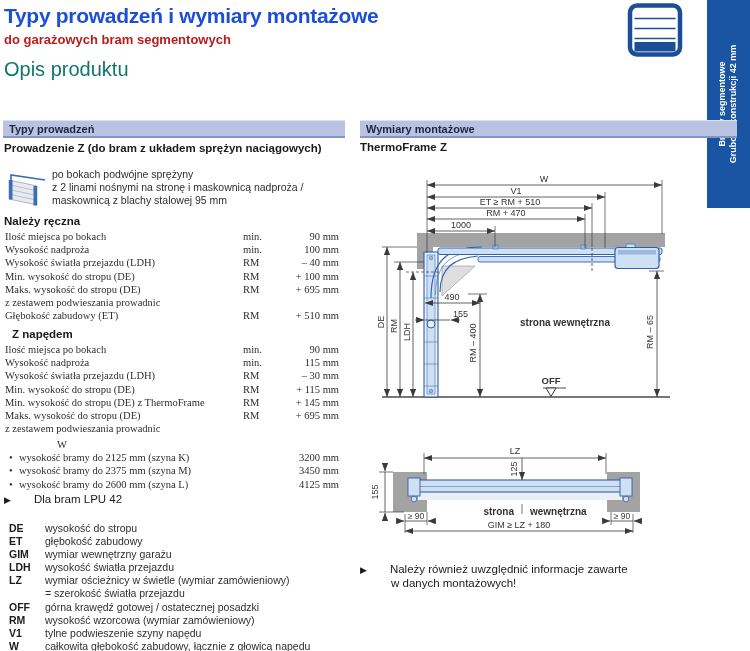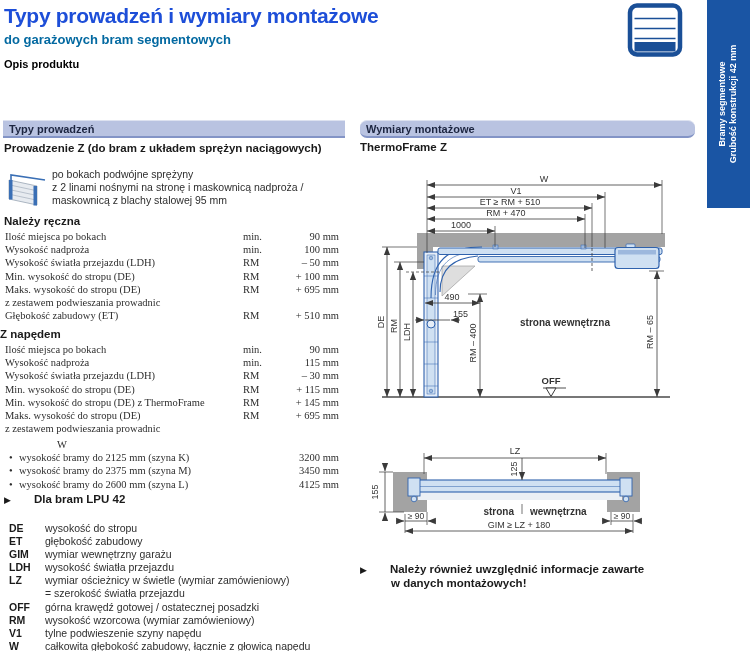--- a/index.html
+++ b/index.html
@@ -1,22 +1,22 @@
 <!DOCTYPE html>
 <html><head>
 <meta charset="utf-8">
 <style>
   html,body{margin:0;padding:0;background:#fff;}
   .page{position:relative;width:750px;height:651px;background:#fff;overflow:hidden;
         font-family:"Liberation Sans",sans-serif;color:#2e2e2e;}
   .abs{position:absolute;}
   
   .title{left:4px;top:4px;font-size:21px;font-weight:bold;color:#1d4ed8;letter-spacing:-0.3px;}
-  .subtitle{left:4px;top:32px;font-size:13px;font-weight:bold;color:#0369a1;}
-  .section-title{left:4px;top:58px;font-size:11px;font-weight:bold;color:#000000;}
+  .subtitle{left:4px;top:32px;font-size:13px;font-weight:bold;color:#b91c1c;}
+  .section-title{left:4px;top:58px;font-size:20px;font-weight:normal;color:#0f766e;}
   
   .side-tab{left:707px;top:0;width:43px;height:208px;background:#1a55a4;display:flex;align-items:center;justify-content:center;}
   .side-tab-inner{transform:rotate(-90deg);white-space:nowrap;text-align:center;color:#fff;font-size:9px;font-weight:bold;line-height:11px;}
   
   .hdr-bar{height:18px;background:#b9c3e1;border-top:1px solid #dde2f0;border-bottom:2px solid #8394c6;
            box-sizing:border-box;font-size:11px;font-weight:bold;color:#1c2540;padding:2px 11px 0 6px;}
   .bold-sub{font-size:11.5px;font-weight:bold;color:#1a1a1a;}
   
   .intro-text div{font-size:10.5px;line-height:13.2px;color:#2e2e2e;}
   
@@ -24,21 +24,21 @@
   .trow{display:flex;height:13.2px;line-height:13.2px;font-size:10.5px;color:#2e2e2e;}
   .trow .lbl{flex:1;white-space:nowrap;overflow:hidden;}
   .trow .ref{width:34px;}
   .trow .val{width:62px;text-align:right;}
   .trow .blt{width:14px;padding-left:4px;box-sizing:border-box;}
   
   .lg-row{display:flex;font-size:10.5px;line-height:13.1px;}
   .lg-ab{width:36px;font-weight:bold;color:#1a1a1a;}
   .lg-d{flex:1;}
   .note-arrow{font-size:9px;color:#1a1a1a;padding-right:4px;}
-  .note-bold{font-size:11.5px;font-weight:bold;color:#1a1a1a;line-height:14px;padding-left:19px;}
+  .note-bold{font-size:11.5px;font-weight:normal;color:#1a1a1a;line-height:14px;padding-left:19px;}
   svg text{font-family:"Liberation Sans",sans-serif;fill:#333;}
 </style>
 </head>
 <body>
 
 <div class="page">
 
   <div class="abs title">Typy prowadzeń i wymiary montażowe</div>
   <div class="abs subtitle">do garażowych bram segmentowych</div>
   <div class="abs section-title">Opis produktu</div>
@@ -54,21 +54,21 @@
   </div>
 
   <div class="abs side-tab">
     <div class="side-tab-inner">
       <div>Bramy segmentowe</div>
       <div>Grubość konstrukcji 42 mm</div>
     </div>
   </div>
 
   <div class="abs hdr-bar" style="left:3px;top:120px;width:342px;">Typy prowadzeń</div>
-  <div class="abs hdr-bar" style="left:360px;top:120px;width:335px;border-radius:7px;">Wymiary montażowe</div>
+  <div class="abs hdr-bar" style="left:360px;top:120px;width:377px;">Wymiary montażowe</div>
 
   <div class="abs bold-sub" style="left:4px;top:142px;">Prowadzenie Z (do bram z układem sprężyn naciągowych)</div>
 
   <div class="abs" style="left:2px;top:171px;">
     <svg width="46" height="36" viewBox="0 0 46 36">
       <polyline points="9,10 9,4 43,9" fill="none" stroke="#3a6fb5" stroke-width="1.6"></polyline>
       <polygon points="7,9 35,15 35,34 7,28" fill="#e7ebf0" stroke="#98a4b4" stroke-width="0.8"></polygon>
       <line x1="7" y1="13.8" x2="35" y2="19.8" stroke="#98a4b4" stroke-width="0.6"></line>
       <line x1="7" y1="18.5" x2="35" y2="24.5" stroke="#98a4b4" stroke-width="0.6"></line>
       <line x1="7" y1="23.2" x2="35" y2="29.2" stroke="#98a4b4" stroke-width="0.6"></line>
@@ -90,21 +90,21 @@
         <span class="val">90 mm</span>
       </div>
     <div class="trow">
         <span class="lbl">Wysokość nadproża</span>
         <span class="ref">min.</span>
         <span class="val">100 mm</span>
       </div>
     <div class="trow">
         <span class="lbl">Wysokość światła przejazdu (LDH)</span>
         <span class="ref">RM</span>
-        <span class="val">– 50 mm</span>
+        <span class="val">– 40 mm</span>
       </div>
     <div class="trow">
         <span class="lbl">Min. wysokość do stropu (DE)</span>
         <span class="ref">RM</span>
         <span class="val">+ 100 mm</span>
       </div>
     <div class="trow">
         <span class="lbl">Maks. wysokość do stropu (DE)</span>
         <span class="ref">RM</span>
         <span class="val">+ 695 mm</span>
@@ -114,21 +114,21 @@
         <span class="ref"></span>
         <span class="val"></span>
       </div>
     <div class="trow">
         <span class="lbl">Głębokość zabudowy (ET)</span>
         <span class="ref">RM</span>
         <span class="val">+ 510 mm</span>
       </div>
   </div>
 
-  <div class="abs bold-sub" style="left:0;top:328px;">Z napędem</div>
+  <div class="abs bold-sub" style="left:12px;top:328px;">Z napędem</div>
   <div class="abs tbl" style="left:5px;top:343px;">
     <div class="trow">
         <span class="lbl">Ilość miejsca po bokach</span>
         <span class="ref">min.</span>
         <span class="val">90 mm</span>
       </div>
     <div class="trow">
         <span class="lbl">Wysokość nadproża</span>
         <span class="ref">min.</span>
         <span class="val">115 mm</span>

